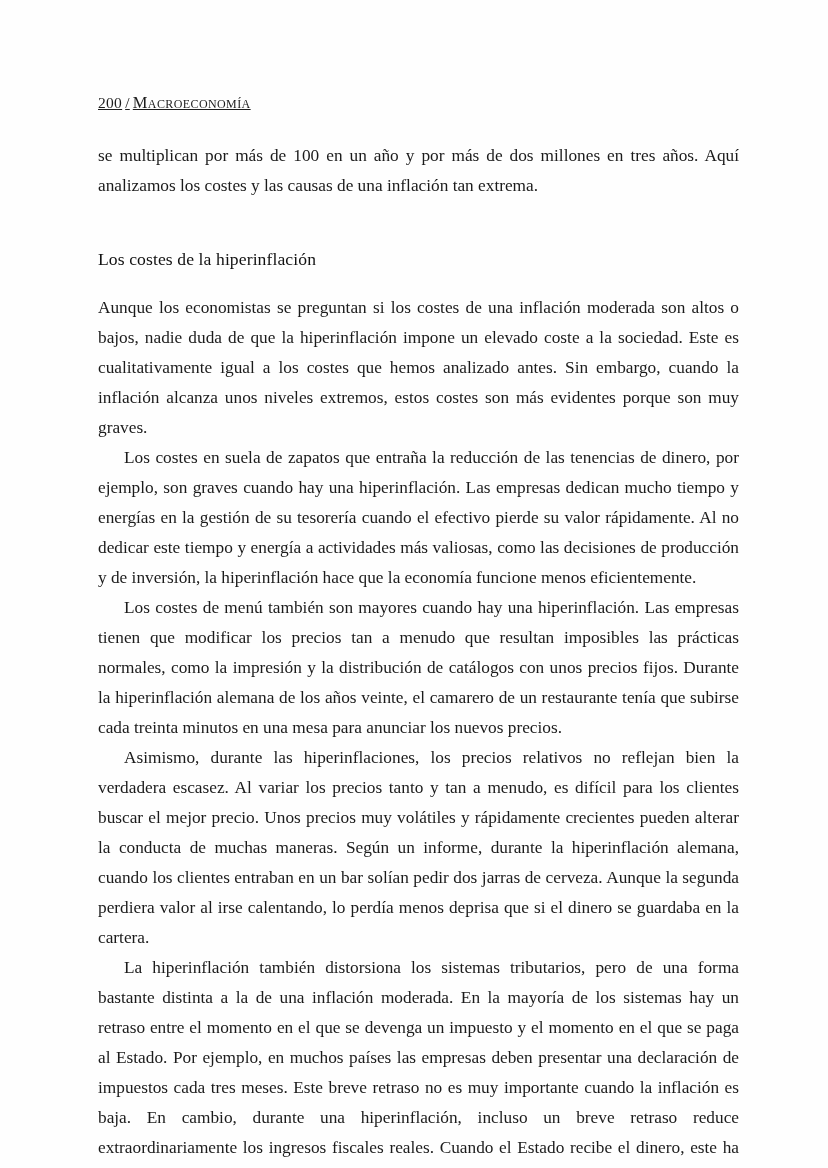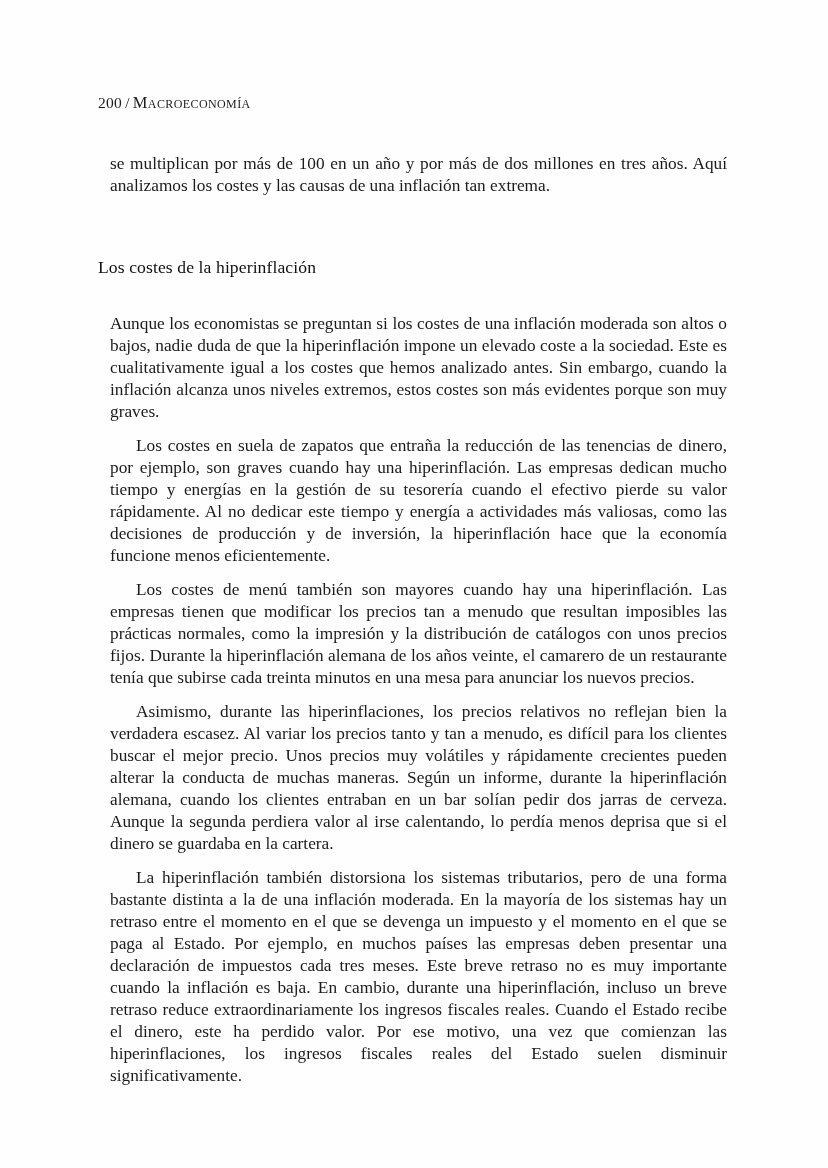--- a/index.html
+++ b/index.html
@@ -32,20 +32,21 @@
 
   
   .running-head {
     position: absolute;
     left: 0;
     top: 93px;
     font-size: 15.5px;
     letter-spacing: 0.3px;
     color: #1d1d1d;
     white-space: nowrap;
+    text-decoration: underline;
   }
   .running-head .folio {
     font-size: 15.5px;
   }
   .running-head .sep {
     padding: 0 3px;
   }
   .running-head .booktitle {
     font-variant: small-caps;
     font-size: 16.5px;
@@ -54,23 +55,23 @@
 
   
   .bodyblock {
     position: absolute;
     left: 0;
     top: 141px;
     width: 641px;
   }
 
   p.para {
-    margin: 12px;
+    margin: 0;
     font-size: 17.3px;
-    line-height: 22px;
+    line-height: 30px;
     text-align: justify;
     text-justify: inter-word;
     color: #1b1b1b;
     -webkit-hyphens: none;
     hyphens: none;
   }
   p.para.indent {
     text-indent: 26px;
   }
 

